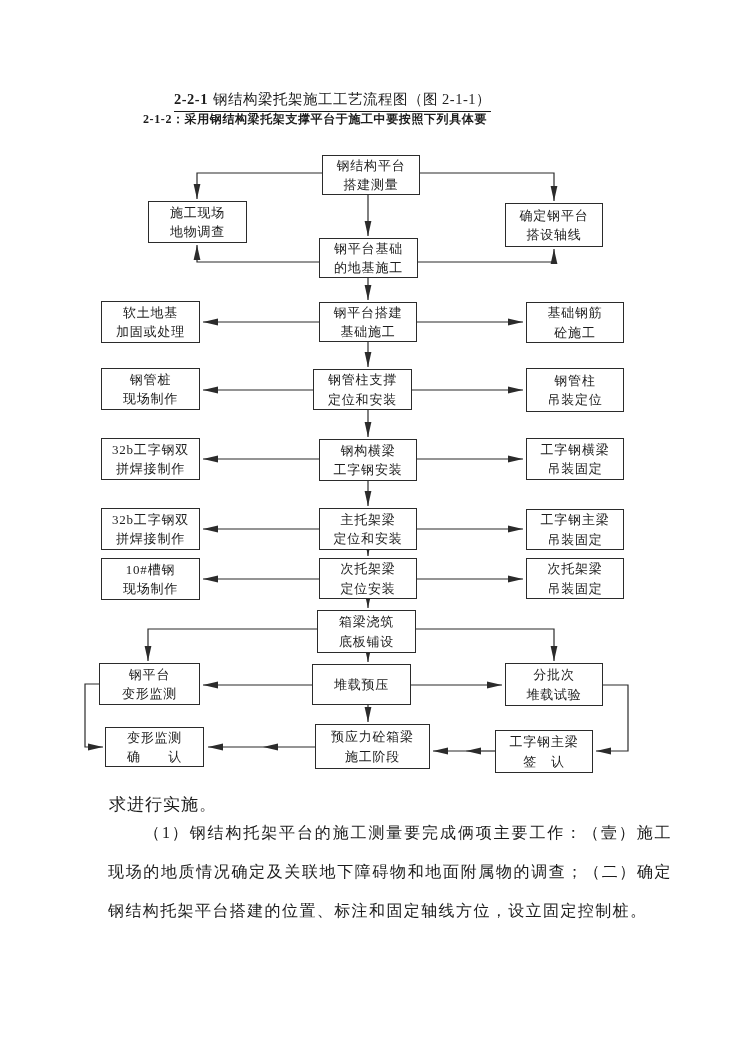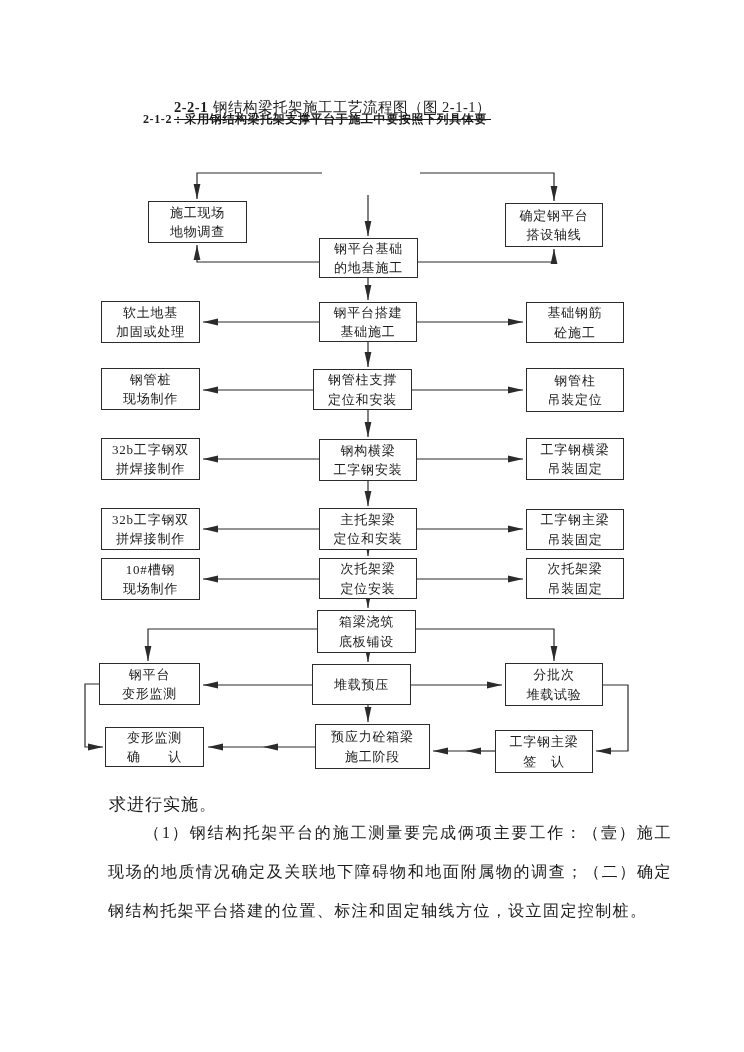--- a/index.html
+++ b/index.html
@@ -6,21 +6,21 @@
   .page{
     position:relative;width:744px;height:1052px;background:#ffffff;
     font-family:"Liberation Serif","DejaVu Serif",serif;color:#1c1c1c;
     overflow:hidden;margin:0 auto;
   }
   
   .h-caption{
     position:absolute;left:174px;top:90px;font-size:14.5px;letter-spacing:.5px;
     white-space:nowrap;
   }
-  .h-caption .u{border-bottom:1.4px solid #1c1c1c;padding-bottom:2px;display:inline-block;margin-top:8px;}
+  .h-caption .u{border-bottom:1.4px solid #1c1c1c;padding-bottom:2px;display:inline-block;}
   .h-caption b{font-weight:bold;margin-right:5px;}
   .h-sub{
     position:absolute;left:143px;top:111px;font-size:12px;font-weight:bold;
     letter-spacing:.6px;white-space:nowrap;
   }
   
   .fb{
     position:absolute;box-sizing:border-box;border:1.2px solid #2b2b2b;background:#fff;
     display:flex;align-items:center;justify-content:center;text-align:center;
     font-size:13px;line-height:1.5;letter-spacing:.8px;white-space:pre-line;
@@ -94,20 +94,22 @@
 
       <path d="M603,685 L628,685 L628,751 L596,751" marker-end="url(#arr)"></path>
 
       <path d="M315,747 L263,747" marker-end="url(#arr)"></path>
       <path d="M263,747 L208,747" marker-end="url(#arr)"></path>
       <path d="M495,751 L466,751" marker-end="url(#arr)"></path>
       <path d="M466,751 L433,751" marker-end="url(#arr)"></path>
     </g>
   </svg>
 
+  <div class="fb" style="left:322px;top:155px;width:98px;height:40px">钢结构平台
+搭建测量</div>
   <div class="fb" style="left:148px;top:201px;width:99px;height:42px">施工现场
 地物调查</div>
   <div class="fb" style="left:505px;top:203px;width:98px;height:44px">确定钢平台
 搭设轴线</div>
   <div class="fb" style="left:319px;top:238px;width:99px;height:40px">钢平台基础
 的地基施工</div>
   <div class="fb" style="left:101px;top:301px;width:99px;height:42px">软土地基
 加固或处理</div>
   <div class="fb" style="left:319px;top:302px;width:98px;height:40px">钢平台搭建
 基础施工</div>

